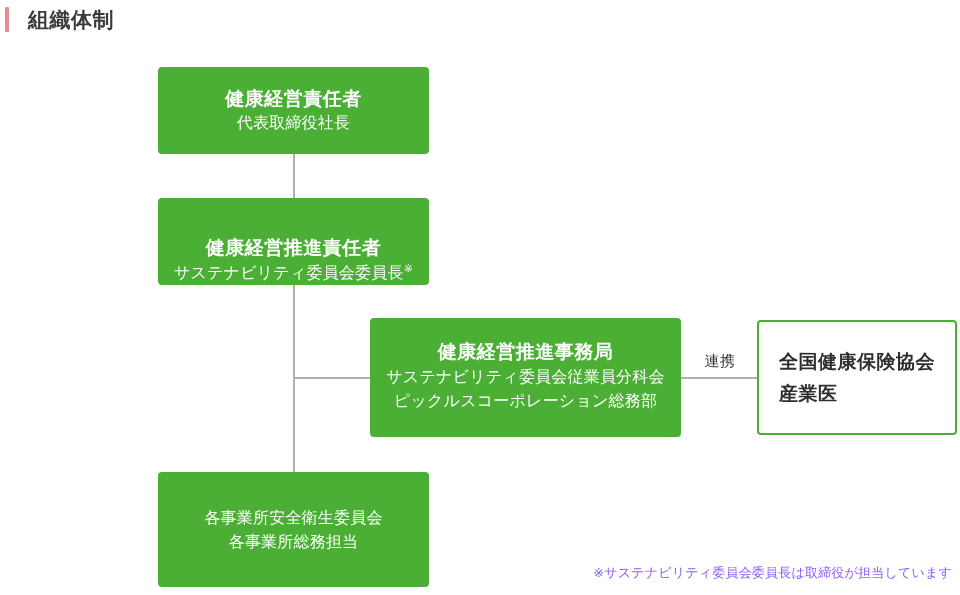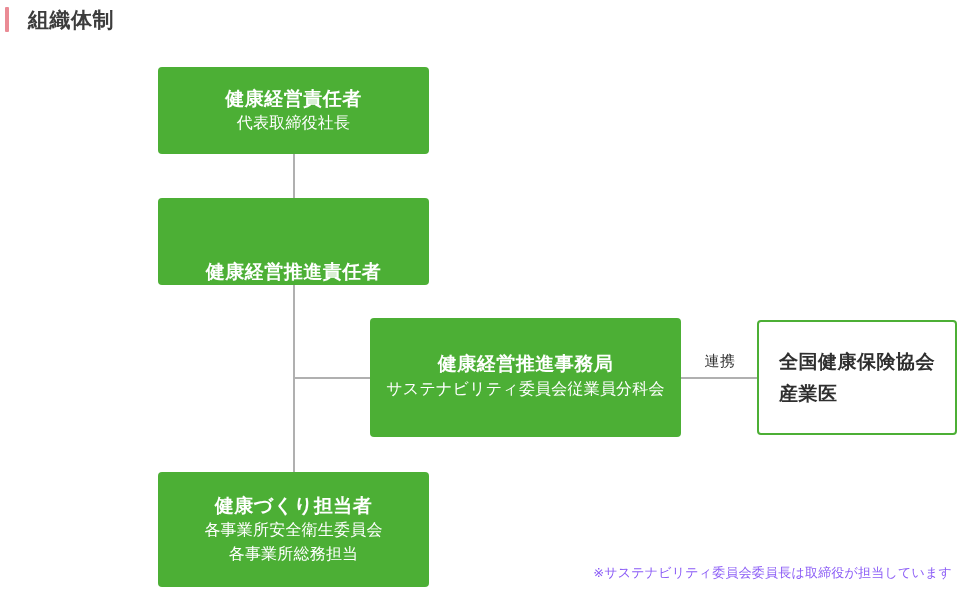--- a/index.html
+++ b/index.html
@@ -148,31 +148,34 @@
 
 <div class="link-label">連携</div>
 
 <div class="node node-green" id="node-chief">
   <div class="node-title">健康経営責任者</div>
   <div class="node-sub">代表取締役社長</div>
 </div>
 
 <div class="node node-green" id="node-promoter">
   <div class="node-title">健康経営推進責任者</div>
+  <div class="node-sub">
+    <span>サステナビリティ委員会委員長</span><span class="sup-mark">※</span>
+  </div>
 </div>
 
 <div class="node node-green" id="node-office">
   <div class="node-title">健康経営推進事務局</div>
   <div class="node-sub">サステナビリティ委員会従業員分科会</div>
+  <div class="node-sub">ピックルスコーポレーション総務部</div>
 </div>
 
 <div class="node node-outline" id="node-insurance">
   <div class="node-line">全国健康保険協会</div>
   <div class="node-line">産業医</div>
 </div>
 
 <div class="node node-green" id="node-healthmaker">
-  <div class="node-title">健康づくり担当者</div>
   <div class="node-sub">各事業所安全衛生委員会</div>
   <div class="node-sub">各事業所総務担当</div>
 </div>
 
 <div class="footnote">※サステナビリティ委員会委員長は取締役が担当しています</div>
 
 </body></html>

